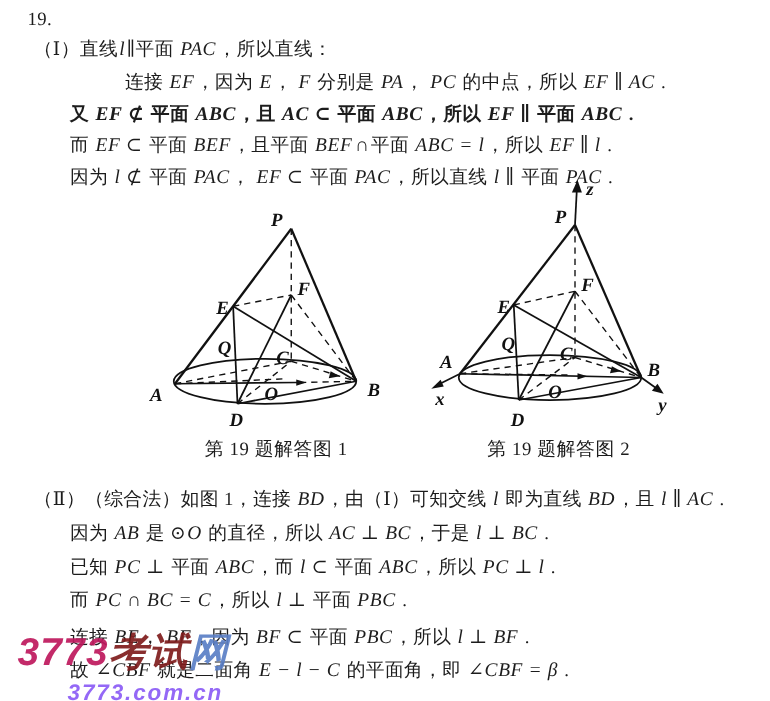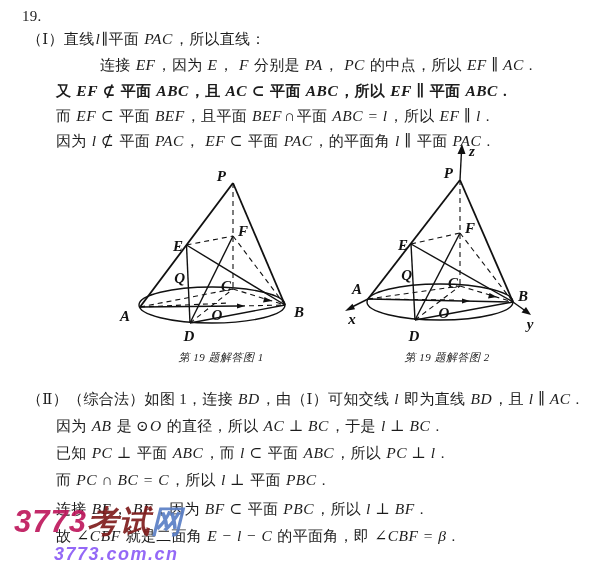--- a/index.html
+++ b/index.html
@@ -8,21 +8,21 @@
     background:#ffffff;
     font-family:"Liberation Serif","DejaVu Serif",serif;
     color:#1c1c1c;
   }
   .abs{position:absolute;white-space:nowrap;}
   .line{font-size:15px;letter-spacing:0.3px;}
   .line .math{
     font-family:"Liberation Serif","DejaVu Serif",serif;
     font-style:italic;font-size:15.5px;letter-spacing:0.5px;padding:0 1px;
   }
-  .caption{font-size:11px;text-align:center;width:200px;letter-spacing:0.5px;font-style:italic;}
+  .caption{font-size:15px;text-align:center;width:200px;letter-spacing:0.5px;}
   svg{position:absolute;overflow:visible;}
   svg line, svg path, svg ellipse{stroke:#111;fill:none;}
   .solid{stroke-width:1.4;}
   .thick{stroke-width:1.8;}
   .dash{stroke-width:1.1;stroke-dasharray:5 4;}
   .vlabel{
     font-family:"Liberation Serif","DejaVu Serif",serif;
     font-style:italic;font-weight:bold;font-size:15px;fill:#111;stroke:none;
   }
   .axlabel{
@@ -43,21 +43,21 @@
 </style>
 </head>
 <body>
 
 <div class="abs line" style="left:22px;top:8px;">19.</div>
 
 <div class="abs line" style="left:27px;top:30px;"><span>（Ⅰ）直线</span><span class="math">l</span><span>∥平面 </span><span class="math">PAC</span><span>，所以直线：</span></div>
 <div class="abs line" style="left:64px;top:56px;margin-left:36px;"><span>连接 </span><span class="math">EF</span><span>，因为 </span><span class="math">E</span><span>， </span><span class="math">F</span><span> 分别是 </span><span class="math">PA</span><span>， </span><span class="math">PC</span><span> 的中点，所以 </span><span class="math">EF ∥ AC</span><span> .</span></div>
 <div class="abs line" style="left:56px;top:81px;font-weight:bold;"><span>又 </span><span class="math">EF ⊄</span><span> 平面 </span><span class="math">ABC</span><span>，且 </span><span class="math">AC ⊂</span><span> 平面 </span><span class="math">ABC</span><span>，所以 </span><span class="math">EF ∥</span><span> 平面 </span><span class="math">ABC</span><span> .</span></div>
 <div class="abs line" style="left:56px;top:107px;"><span>而 </span><span class="math">EF ⊂</span><span> 平面 </span><span class="math">BEF</span><span>，且平面 </span><span class="math">BEF</span><span class="math">∩</span><span>平面 </span><span class="math">ABC = l</span><span>，所以 </span><span class="math">EF ∥ l</span><span> .</span></div>
-<div class="abs line" style="left:56px;top:132px;"><span>因为 </span><span class="math">l ⊄</span><span> 平面 </span><span class="math">PAC</span><span>， </span><span class="math">EF ⊂</span><span> 平面 </span><span class="math">PAC</span><span>，的平面角 </span><span class="math">l ∥</span><span> 平面 </span><span class="math">PAC</span><span> .</span></div>
+<div class="abs line" style="left:56px;top:132px;"><span>因为 </span><span class="math">l ⊄</span><span> 平面 </span><span class="math">PAC</span><span>， </span><span class="math">EF ⊂</span><span> 平面 </span><span class="math">PAC</span><span>，所以直线 </span><span class="math">l ∥</span><span> 平面 </span><span class="math">PAC</span><span> .</span></div>
 
 <svg style="left:100px;top:166px;" width="215" height="182" viewBox="100 166 215 182">
   <g>
     <line class="dash" x1="233" y1="183" x2="233" y2="289"></line>
     <line class="dash" x1="186.5" y1="245" x2="233" y2="236"></line>
     <line class="dash" x1="140" y1="307" x2="233" y2="289"></line>
     <line class="dash" x1="140" y1="307" x2="229" y2="303"></line>
     <line class="dash" x1="233" y1="289" x2="285" y2="305"></line>
     <line class="dash" x1="233" y1="236" x2="285" y2="305"></line>
     <line class="dash" x1="190" y1="323" x2="233" y2="289"></line>

